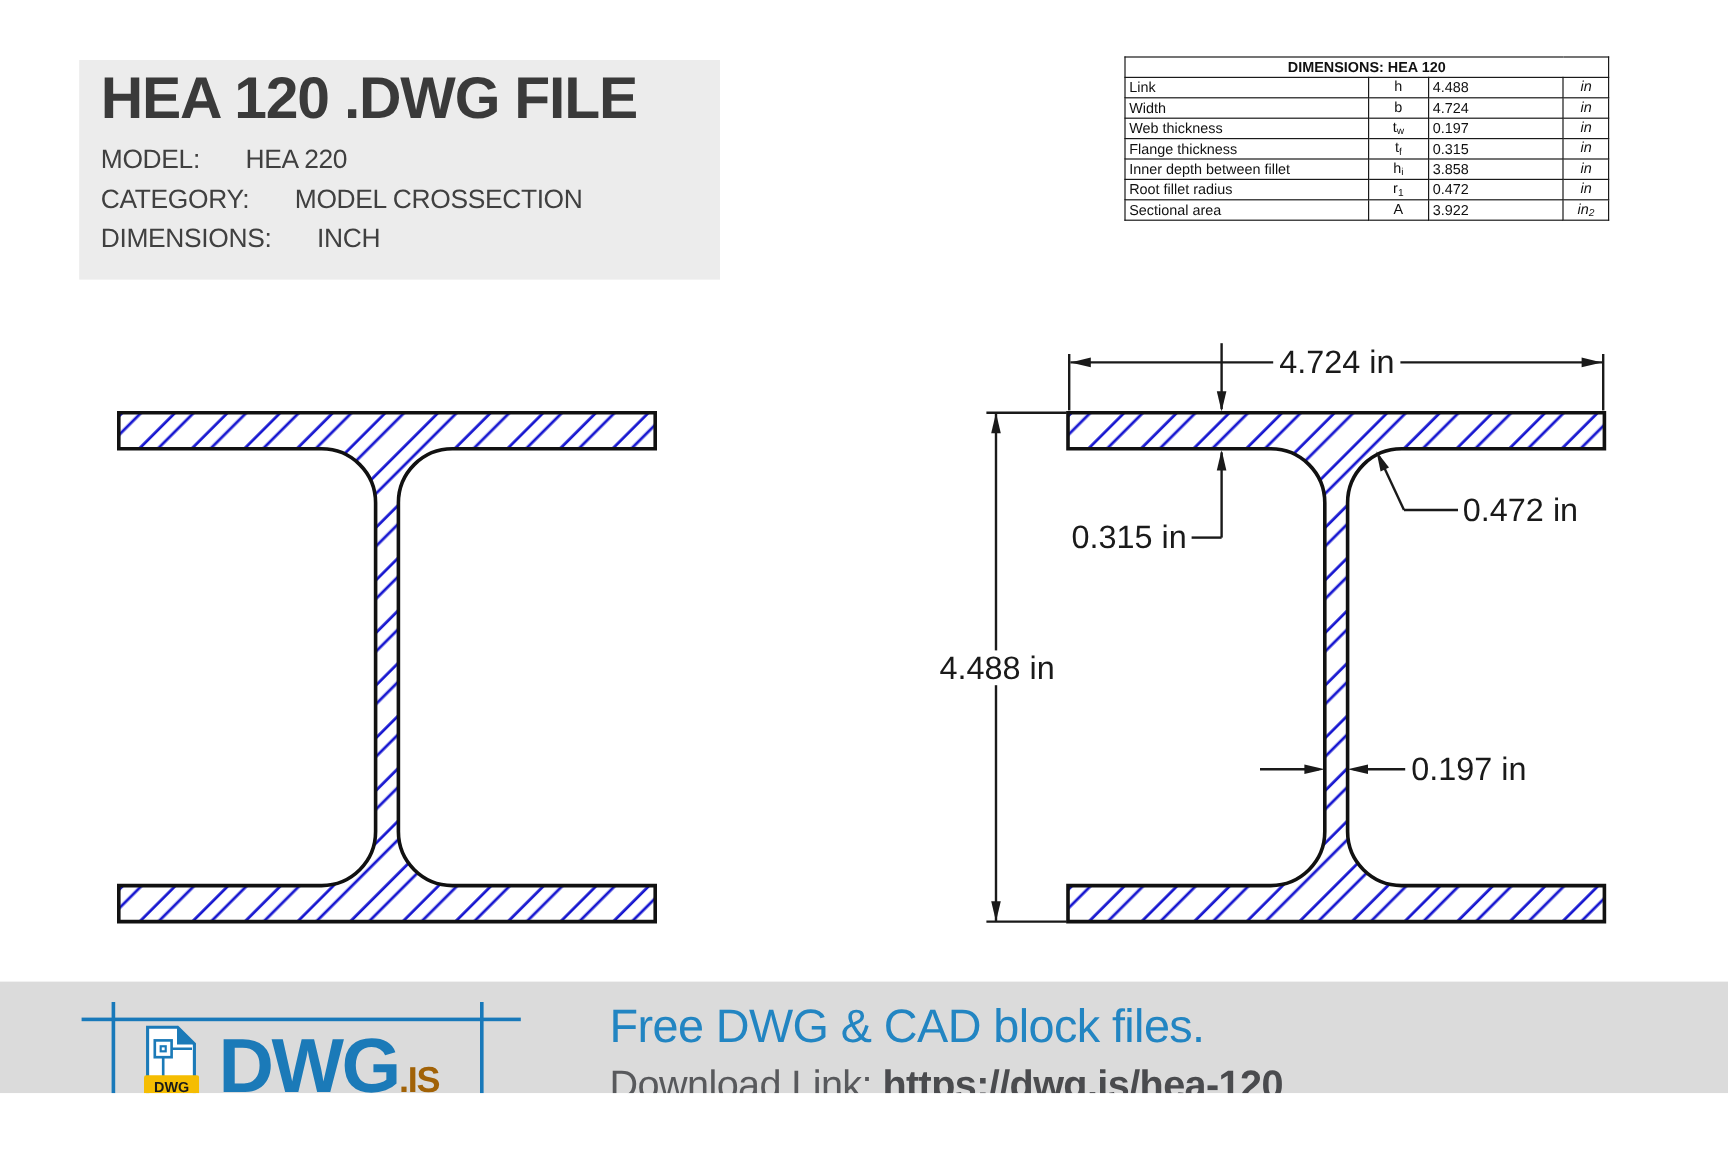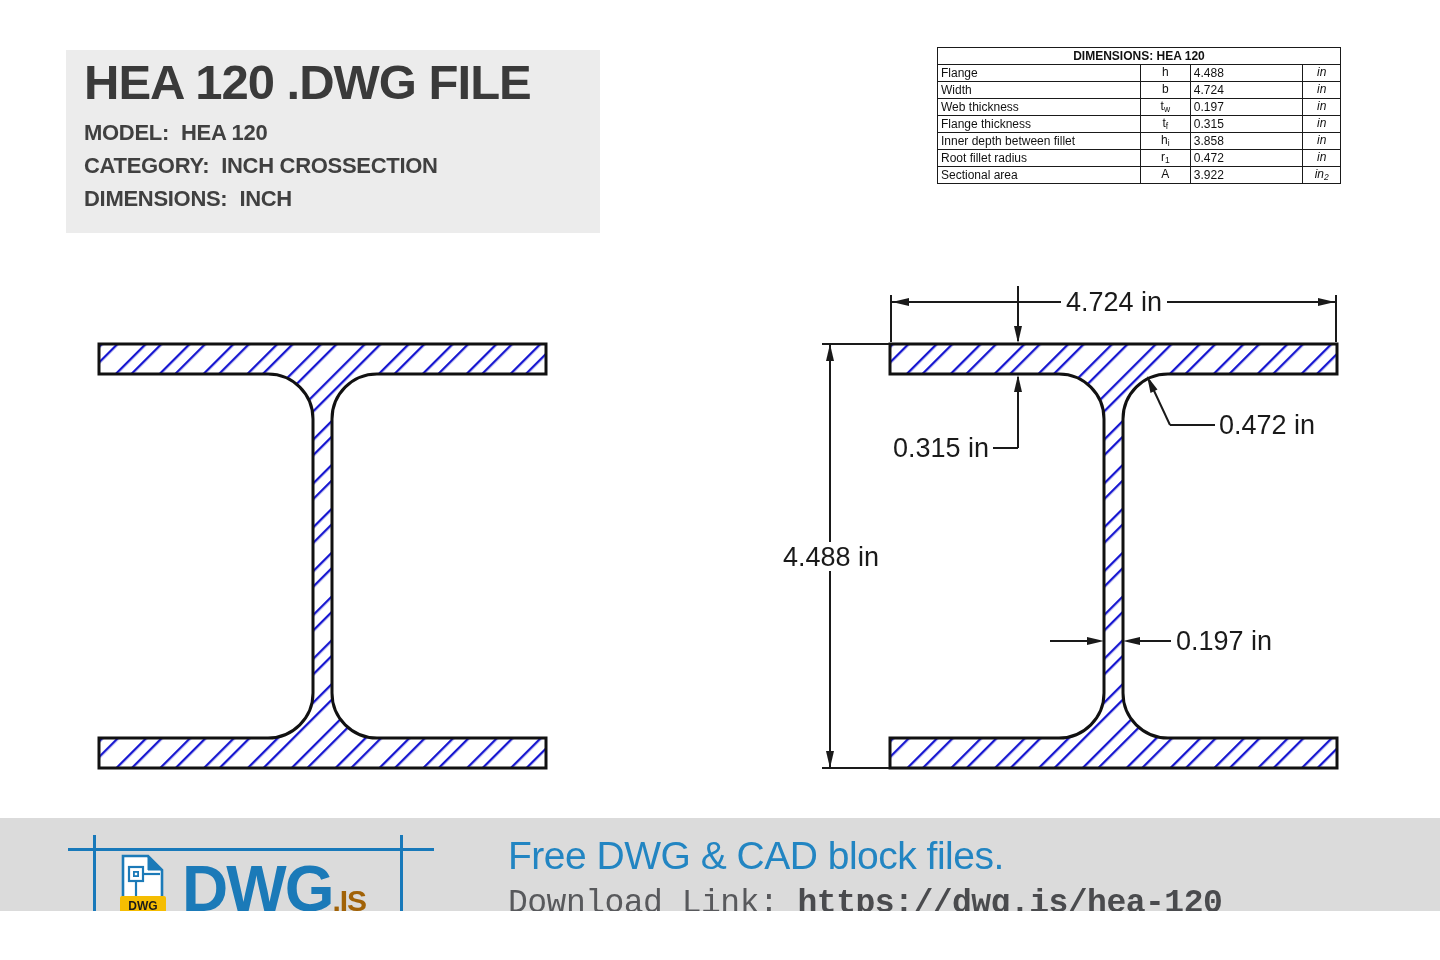--- a/index.html
+++ b/index.html
@@ -3,22 +3,22 @@
 <meta charset="utf-8">
 <style>
   html,body{margin:0;padding:0;background:#fff;}
   #stage{position:relative;width:1440px;height:911px;background:#ffffff;overflow:hidden;
          font-family:"Liberation Sans",sans-serif;}
 
   
   .title-block{position:absolute;left:66px;top:50px;width:534px;height:183px;background:#ececec;}
   .title-block h1{margin:6px 0 10px 18px;font-size:49px;font-weight:700;color:#3a3a3a;
                   letter-spacing:-1px;line-height:1.1;}
-  .spec-line{display:flex;margin:7px 0 0 18px;font-size:22px;font-weight:700;color:#404040;
-             letter-spacing:-0.3px;}
+  .spec-line{display:flex;margin:7px 0 0 18px;font-size:22px;font-weight:400;color:#404040;
+             letter-spacing:-0.3px;gap:26px;}
   .spec-line .k{margin-right:12px;}
 
   
   .dims-table-wrap{position:absolute;left:937px;top:47px;}
   table.dims{border-collapse:collapse;width:404px;color:#111;background:#fff;padding-left:29px;}
   table.dims td{border:1.5px solid #1a1a1a;padding:0 3px;height:16px;font-size:12px;
                 line-height:1;white-space:nowrap;}
   td.th-cell{text-align:center;font-weight:700;font-size:15.5px;height:21px;}
   td.c-label{width:201px;}
   td.c-sym{width:46px;text-align:center;font-size:11.5px;}
@@ -33,53 +33,53 @@
   .footer{position:absolute;left:0;top:818px;width:1440px;height:142px;background:#dbdbdb;}
   .cropline{position:absolute;background:#1879ba;}
   .crop-h{height:3px;width:366px;left:68px;}
   .crop-v{width:3px;height:113px;top:17px;}
   .logo{position:absolute;left:120px;top:36px;display:flex;align-items:flex-end;}
   .logo-text{display:flex;align-items:baseline;margin-left:16px;}
   .logo-dwg{font-size:64px;font-weight:700;color:#1b7ab8;letter-spacing:-2px;line-height:0.88;}
   .logo-is{font-size:30px;font-weight:700;color:#a16207;letter-spacing:-1px;}
   .footer-text{position:absolute;left:508px;top:16px;}
   .footer-headline{font-size:39px;color:#2285c2;letter-spacing:-0.5px;line-height:1.15;}
-  .footer-dl{font-size:33px;color:#58595c;letter-spacing:-0.5px;margin-top:6px;font-family:Liberation Mono, monospace;}
+  .footer-dl{font-size:33px;color:#58595c;letter-spacing:-0.5px;margin-top:6px;}
   .footer-dl .url{font-weight:700;color:#4a4b4e;}
 </style>
 </head>
 <body>
 
 <div id="stage">
 
   <div class="title-block">
     <h1>HEA 120 .DWG FILE</h1>
     <div class="spec-line">
       <span class="k">MODEL:</span>
-      <span class="v">HEA 120</span>
+      <span class="v">HEA 220</span>
     </div>
     <div class="spec-line">
       <span class="k">CATEGORY:</span>
-      <span class="v">INCH CROSSECTION</span>
+      <span class="v">MODEL CROSSECTION</span>
     </div>
     <div class="spec-line">
       <span class="k">DIMENSIONS:</span>
       <span class="v">INCH</span>
     </div>
   </div>
 
   <div class="dims-table-wrap">
     <table class="dims">
       <tbody>
         <tr>
           <td class="th-cell" colspan="4">DIMENSIONS: HEA 120</td>
         </tr>
 
     <tr>
-      <td class="c-label">Flange</td>
+      <td class="c-label">Link</td>
       <td class="c-sym"><span>h</span><span class="subsc"></span></td>
       <td class="c-val">4.488</td>
       <td class="c-unit"><span>in</span><span class="subsc"></span></td>
     </tr>
 
     <tr>
       <td class="c-label">Width</td>
       <td class="c-sym"><span>b</span><span class="subsc"></span></td>
       <td class="c-val">4.724</td>
       <td class="c-unit"><span>in</span><span class="subsc"></span></td>

